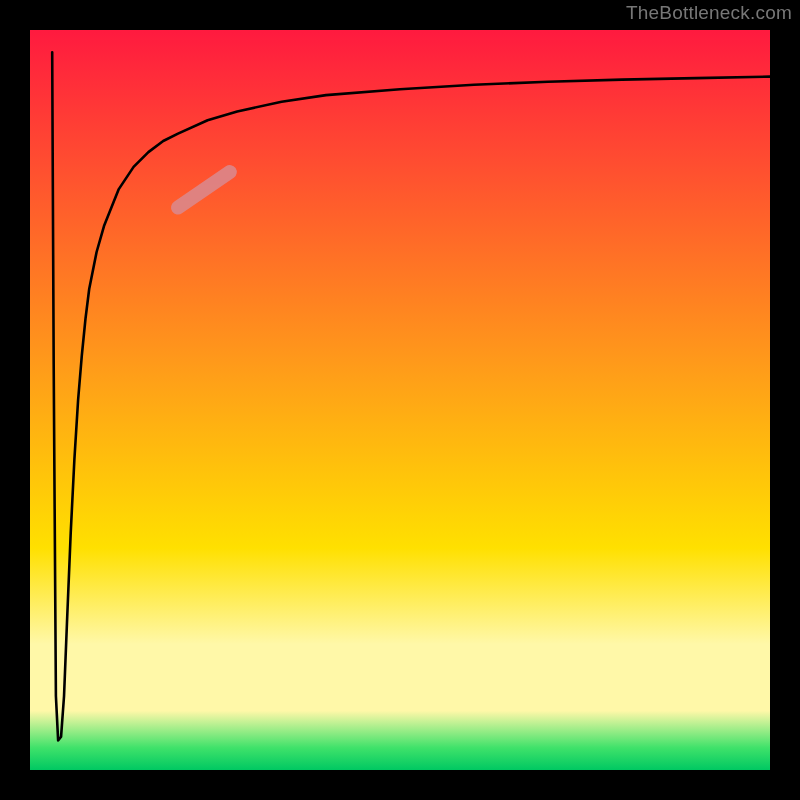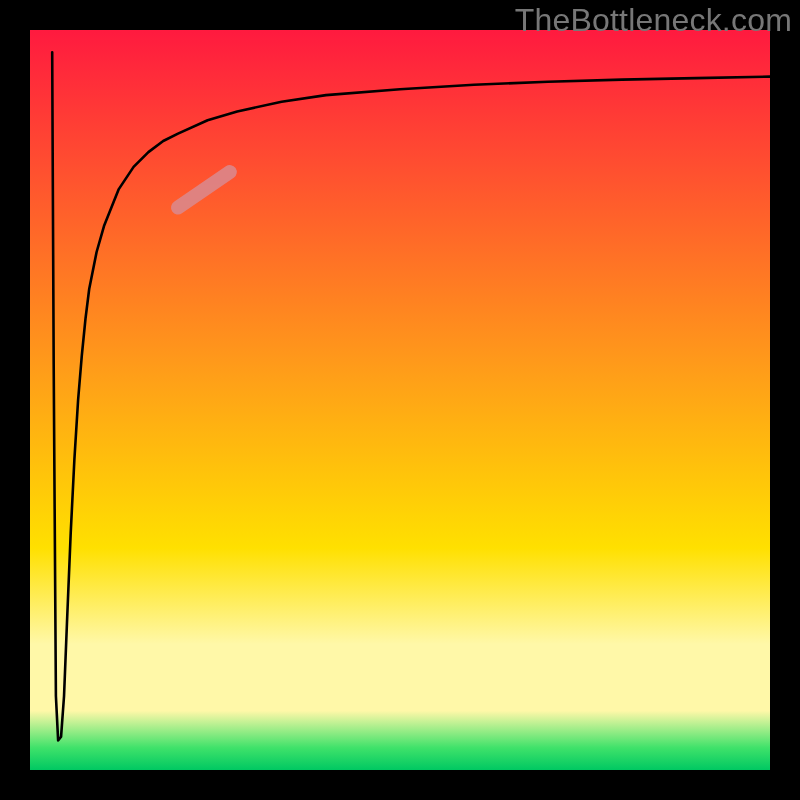--- a/index.html
+++ b/index.html
@@ -15,21 +15,21 @@
     width: 800px;
     height: 800px;
     background: #000;
   }
   .watermark {
     position: absolute;
     top: 2px;
     right: 8px;
     color: #777;
     font-family: Arial, Helvetica, sans-serif;
-    font-size: 32px;
+    font-size: 19px;
     font-weight: 500;
     letter-spacing: 0.2px;
     user-select: none;
   }
   svg {
     display: block;
   }
 </style>
 </head>
 <body>

